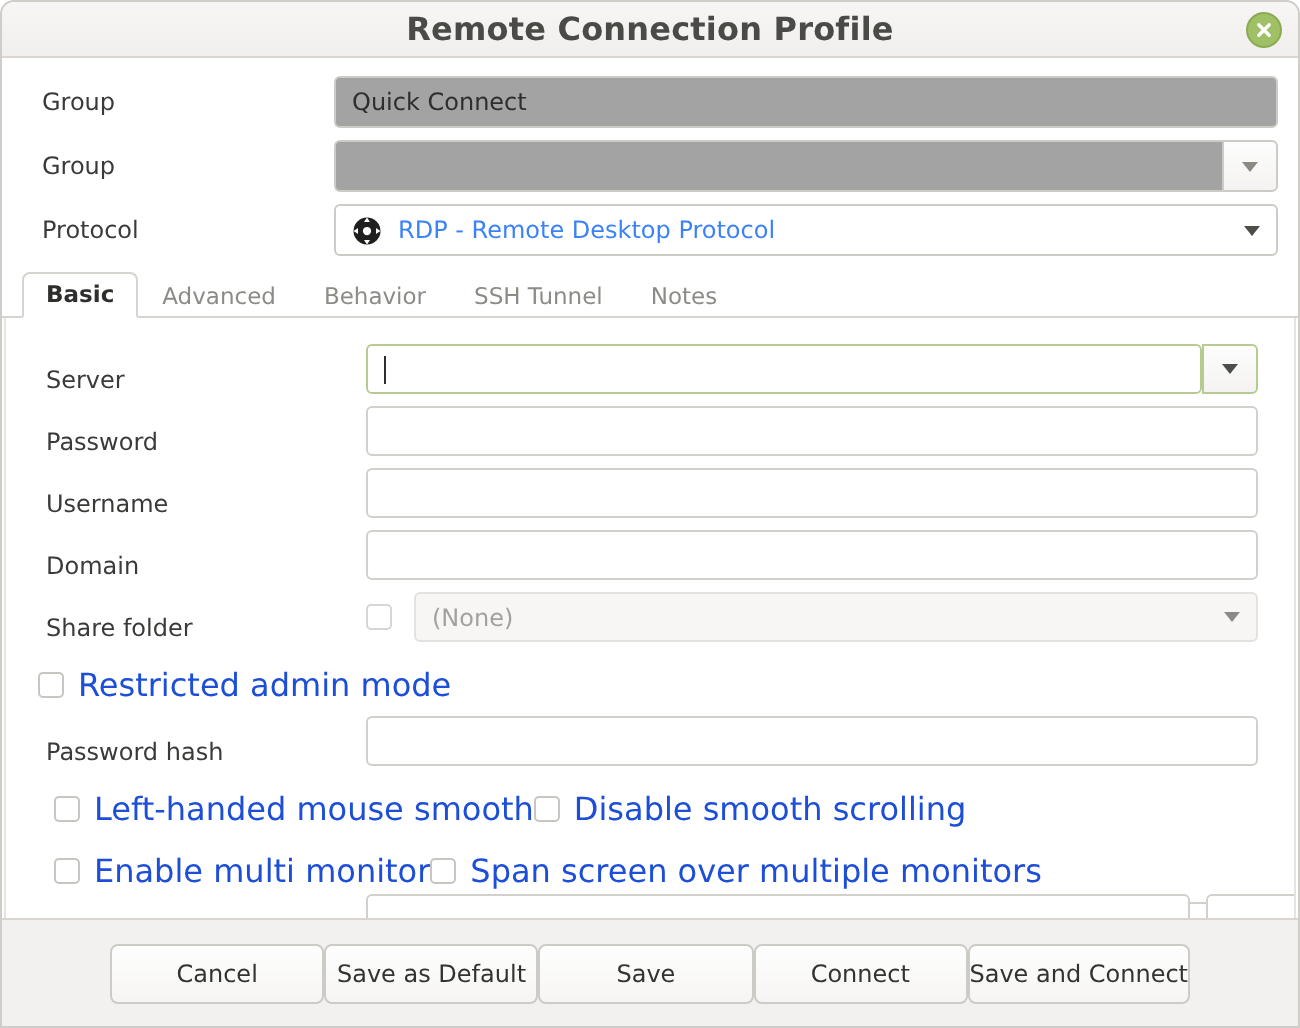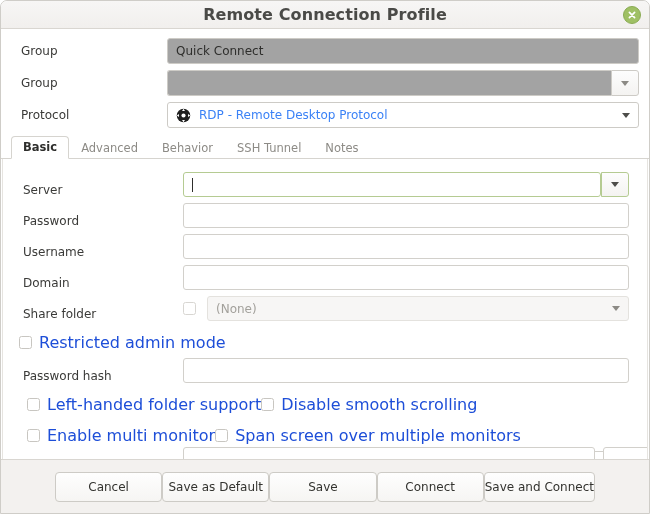--- a/index.html
+++ b/index.html
@@ -424,21 +424,21 @@
         <div class="flabel">Password hash</div>
         <div class="fctl">
           <div class="input-plain"></div>
         </div>
       </div>
 
       <div class="frow">
         <div class="fctl" style="padding-left:14px;">
           <label class="cb-item" style="flex:0 0 158px;">
             <span class="cbox"></span>
-            <span class="cb-text">Left-handed folder support</span>
+            <span class="cb-text">Left-handed mouse smooth</span>
           </label>
           <label class="cb-item">
             <span class="cbox"></span>
             <span class="cb-text">Disable smooth scrolling</span>
           </label>
         </div>
       </div>
 
       <div class="frow">
         <div class="fctl" style="padding-left:14px;">

